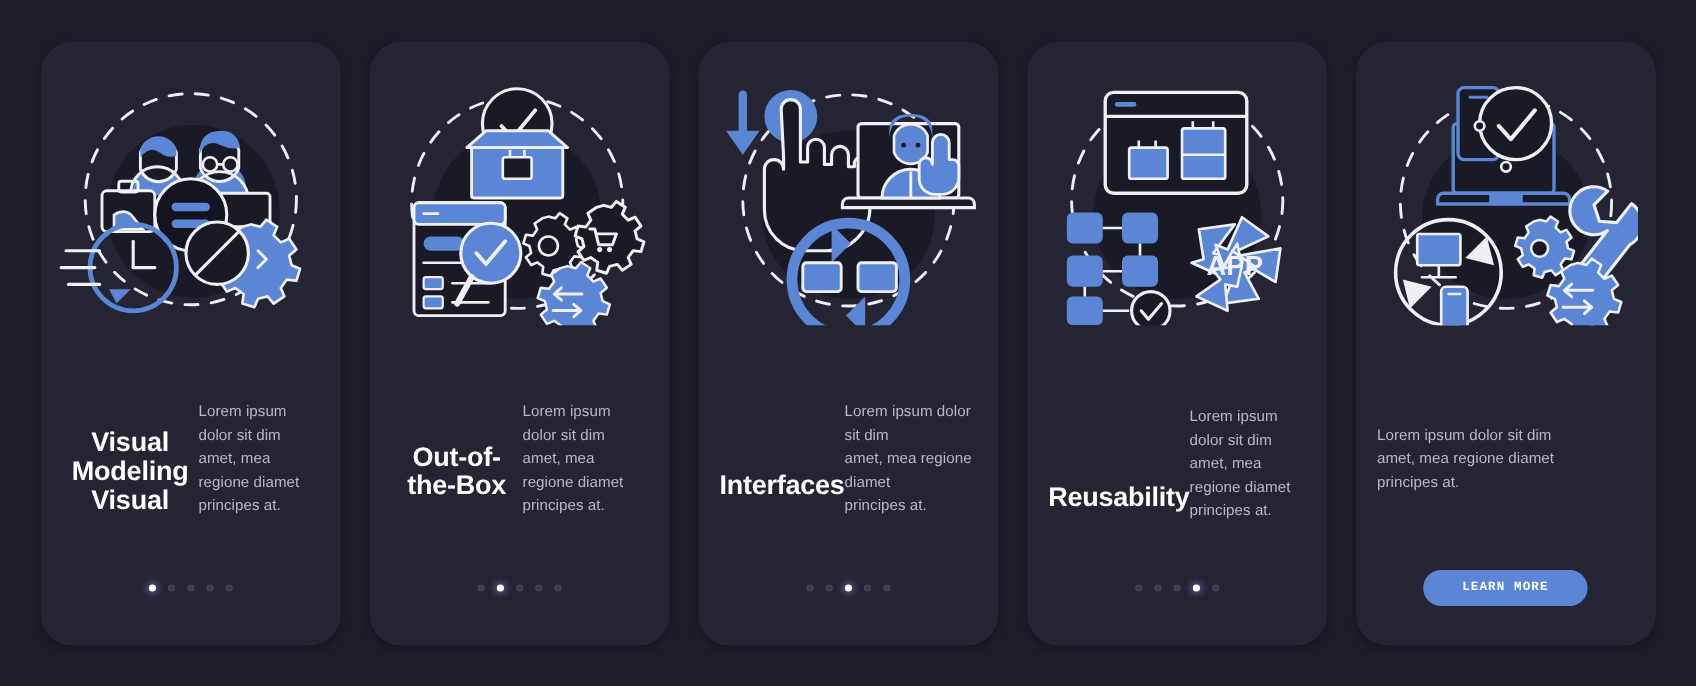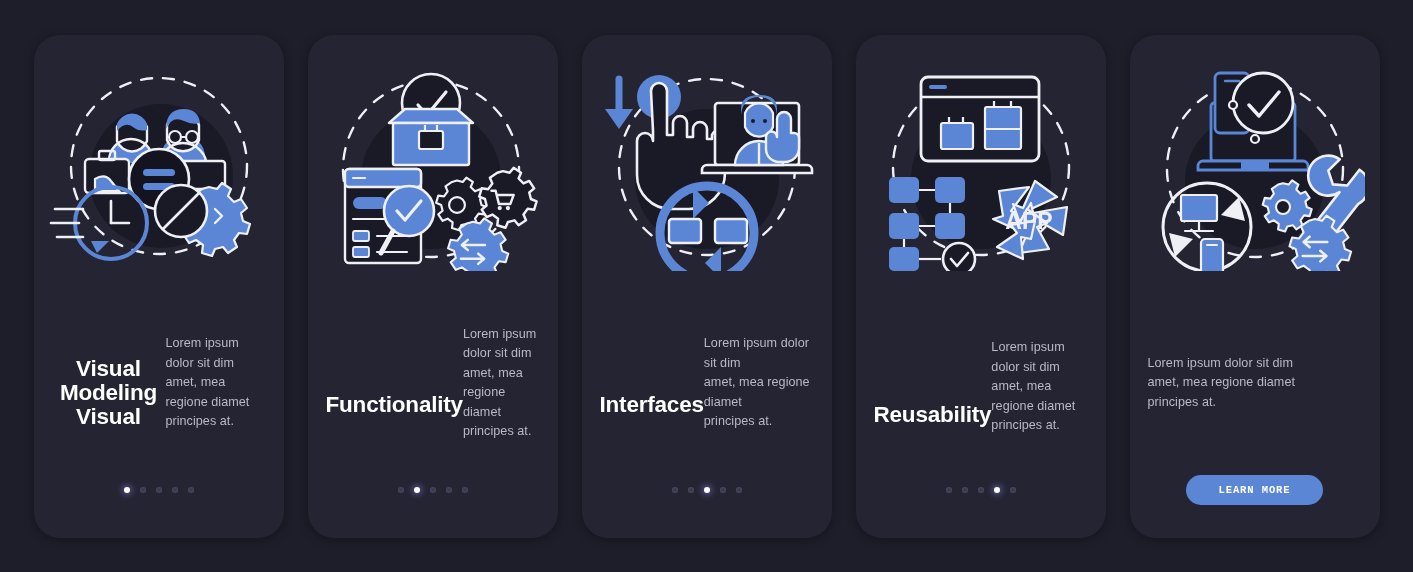--- a/index.html
+++ b/index.html
@@ -242,22 +242,21 @@
 
         <g transform="translate(150,190) scale(0.86)">
           <path d="M0,-34 L8,-32 L13,-38 L22,-32 L19,-25 L25,-19 L32,-22 L38,-13 L32,-8 L34,0 L41,3 L38,13 L30,12 L25,19 L28,26 L19,32 L14,26 L6,28 L3,35 L-7,32 L-6,24 L-13,19 L-20,22 L-26,13 L-20,8 L-22,0 L-29,-3 L-26,-13 L-18,-12 L-13,-19 L-16,-26 L-7,-32z" fill="#5b86d6" stroke="#eef0f6" stroke-width="2.4" stroke-linejoin="round"></path>
           <path d="M14 -7 h-26 m6 -6 l-7 6 l7 6" fill="none" stroke="#eef0f6" stroke-width="2.8" stroke-linecap="round" stroke-linejoin="round"></path>
           <path d="M-14 9 h26 m-6 -6 l7 6 l-7 6" fill="none" stroke="#eef0f6" stroke-width="2.8" stroke-linecap="round" stroke-linejoin="round"></path>
         </g>
       </svg>
     </div>
     <div class="text-block">
       <div class="card-title">
-        <br>
-        <span>Functionality</span>
+        <span>Out-of-the-Box</span><br>
       </div>
       <div class="card-body">
         <span>Lorem ipsum dolor sit dim</span><br>
         <span>amet, mea regione diamet</span><br>
         <span>principes at.</span>
       </div>
     </div>
     <div class="card-footer">
       <div class="dots">
         <span class="dot"></span>

